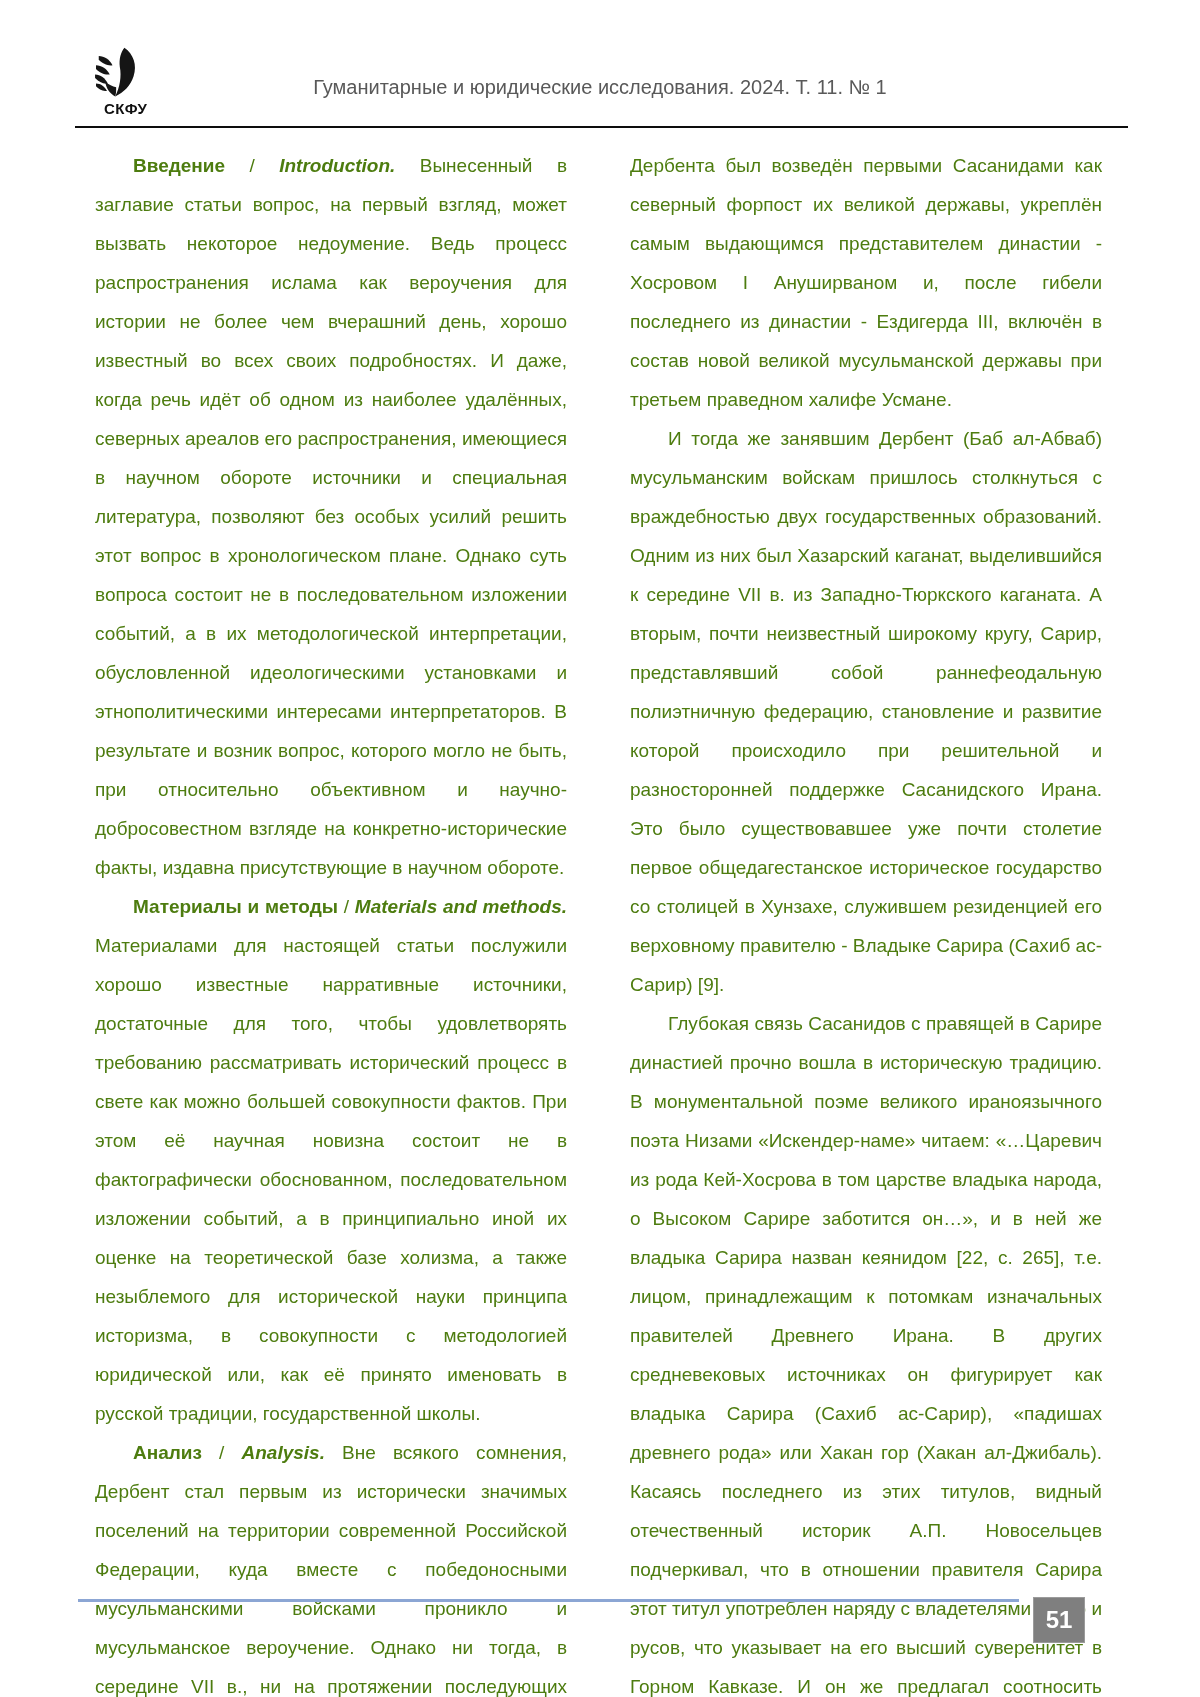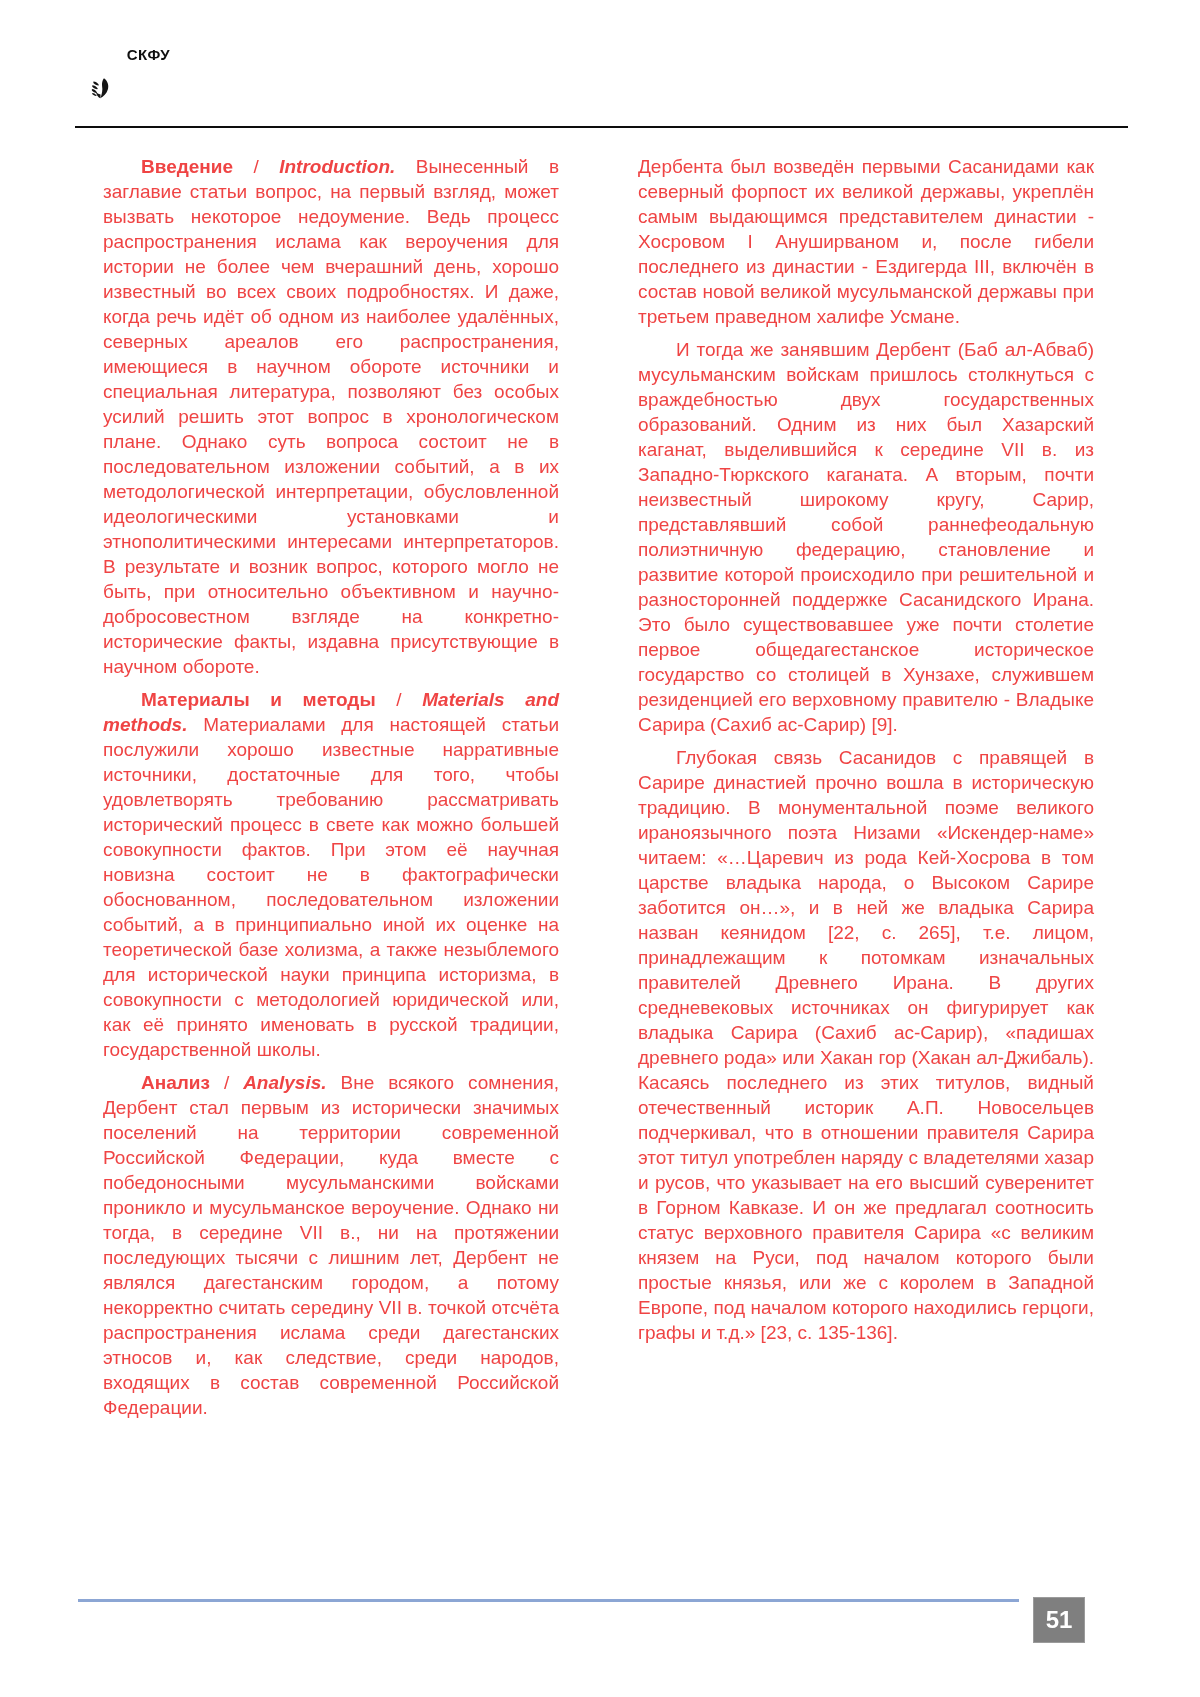--- a/index.html
+++ b/index.html
@@ -5,35 +5,35 @@
   html,body{margin:0;padding:0;background:#e8e8e8;}
   .page{
     position:relative;
     width:1200px;height:1697px;
     margin:0 auto;
     background:#ffffff;
     font-family:"Liberation Sans", sans-serif;
     overflow:hidden;
   }
   
-  .logo{position:absolute;left:90px;top:58px;width:80px;display:flex;flex-direction:row;align-items:flex-start;}
+  .logo{position:absolute;left:90px;top:46px;width:80px;display:flex;flex-direction:column;align-items:flex-start;}
   .logo-mark{display:block;}
   .logo-text{font-size:15px;font-weight:700;color:#101010;letter-spacing:.5px;margin-top:-12px;padding-left:14px;}
   .journal-title{
     position:absolute;left:100px;right:100px;top:76px;
     text-align:center;font-size:20px;color:#595959;
   }
   .header-rule{position:absolute;left:75px;top:126px;width:1053px;height:2px;background:#0d0d0d;}
   
   .col{position:absolute;top:146px;width:472px;}
   .col-left{left:95px;}
   .col-right{left:630px;}
   .para{
-    margin:8px;text-align:justify;
-    font-size:19px;line-height:25px;color:#ef4444;
+    margin:0;text-align:justify;
+    font-size:19px;line-height:39px;color:#4d7c0f;
     hyphens:auto;-webkit-hyphens:auto;
   }
   .indent{text-indent:38px;}
   .sec-ru{font-weight:700;}
   .sec-en{font-weight:700;font-style:italic;}
   
   .footer-rule{position:absolute;left:78px;top:1599px;width:941px;height:3px;background:#8ca6d4;}
   .page-badge{
     position:absolute;left:1033px;top:1597px;width:52px;height:46px;
     background:#7f7f7f;border:1px solid #9b9b9b;box-sizing:border-box;
@@ -51,20 +51,21 @@
       <path d="M37 2 C47 9 51 21 47 33 C44 43 36 51 27 55 C32 45 34 33 32 23 C31 14 33 7 37 2 Z" fill="#151515"></path>
       <path d="M27 55 C21 52 17 46 16 39 C20 42 24 44 28 45 C28 49 28 52 27 55 Z" fill="#151515"></path>
       <path d="M9 11 C15 11 21 15 24 21 C19 22 13 19 9 15 Z" fill="#151515"></path>
       <path d="M6 21 C12 21 18 25 21 31 C16 32 10 29 6 25 Z" fill="#151515"></path>
       <path d="M5 31 C11 31 16 35 19 41 C14 42 9 39 5 35 Z" fill="#151515"></path>
       <path d="M6 41 C11 41 15 44 18 49 C13 50 9 47 6 44 Z" fill="#151515"></path>
     </svg>
     <div class="logo-text">СКФУ</div>
   </div>
 
+  <div class="journal-title">Гуманитарные и юридические исследования. 2024. Т. 11. № 1</div>
   <div class="header-rule"></div>
 
   <div class="col col-left">
     <p class="para indent"><b class="sec-ru">Введение</b> <span>/</span> <b class="sec-en">Introduction.</b> <span>Вынесенный в заглавие статьи вопрос, на первый взгляд, может вызвать некоторое недоумение. Ведь процесс распространения ислама как вероучения для истории не более чем вчерашний день, хорошо известный во всех своих подробностях. И даже, когда речь идёт об одном из наиболее удалённых, северных ареалов его распространения, имеющиеся в научном обороте источники и специальная литература, позволяют без особых усилий решить этот вопрос в хронологическом плане. Однако суть вопроса состоит не в последовательном изложении событий, а в их методологической интерпретации, обусловленной идеологическими установками и этнополитическими интересами интерпретаторов. В результате и возник вопрос, которого могло не быть, при относительно объективном и научно-добросовестном взгляде на конкретно-исторические факты, издавна присутствующие в научном обороте.</span></p>
     <p class="para indent"><b class="sec-ru">Материалы и методы</b> <span>/</span> <b class="sec-en">Materials and methods.</b> <span>Материалами для настоящей статьи послужили хорошо известные нарративные источники, достаточные для того, чтобы удовлетворять требованию рассматривать исторический процесс в свете как можно большей совокупности фактов. При этом её научная новизна состоит не в фактографически обоснованном, последовательном изложении событий, а в принципиально иной их оценке на теоретической базе холизма, а также незыблемого для исторической науки принципа историзма, в совокупности с методологией юридической или, как её принято именовать в русской традиции, государственной школы.</span></p>
     <p class="para indent"><b class="sec-ru">Анализ</b> <span>/</span> <b class="sec-en">Analysis.</b> <span>Вне всякого сомнения, Дербент стал первым из исторически значимых поселений на территории современной Российской Федерации, куда вместе с победоносными мусульманскими войсками проникло и мусульманское вероучение. Однако ни тогда, в середине VII в., ни на протяжении последующих тысячи с лишним лет, Дербент не являлся дагестанским городом, а потому некорректно считать середину VII в. точкой отсчёта распространения ислама среди дагестанских этносов и, как следствие, среди народов, входящих в состав современной Российской Федерации.</span></p>
   </div>
 
   <div class="col col-right">
     <p class="para"><span>Дербента был возведён первыми Сасанидами как северный форпост их великой державы, укреплён самым выдающимся представителем династии - Хосровом I Ануширваном и, после гибели последнего из династии - Ездигерда III, включён в состав новой великой мусульманской державы при третьем праведном халифе Усмане.</span></p>

